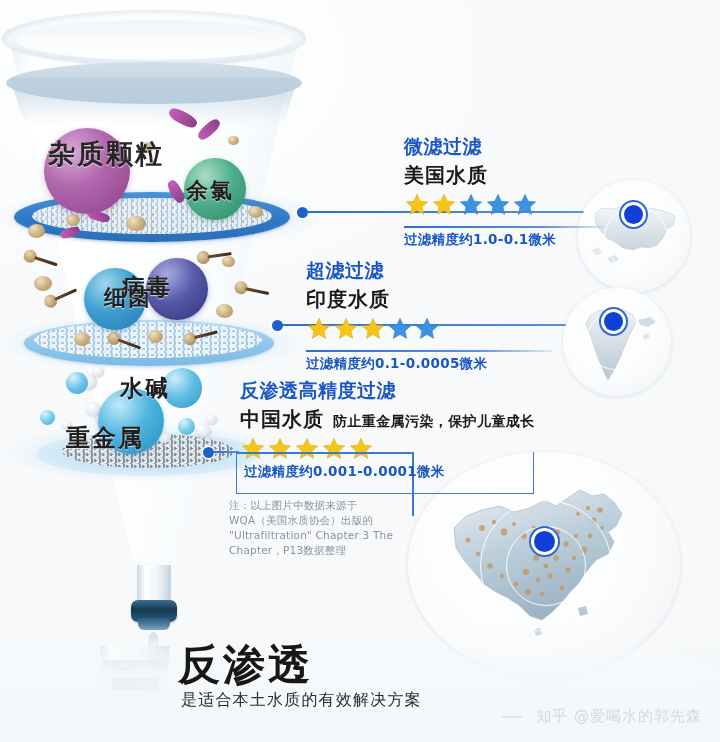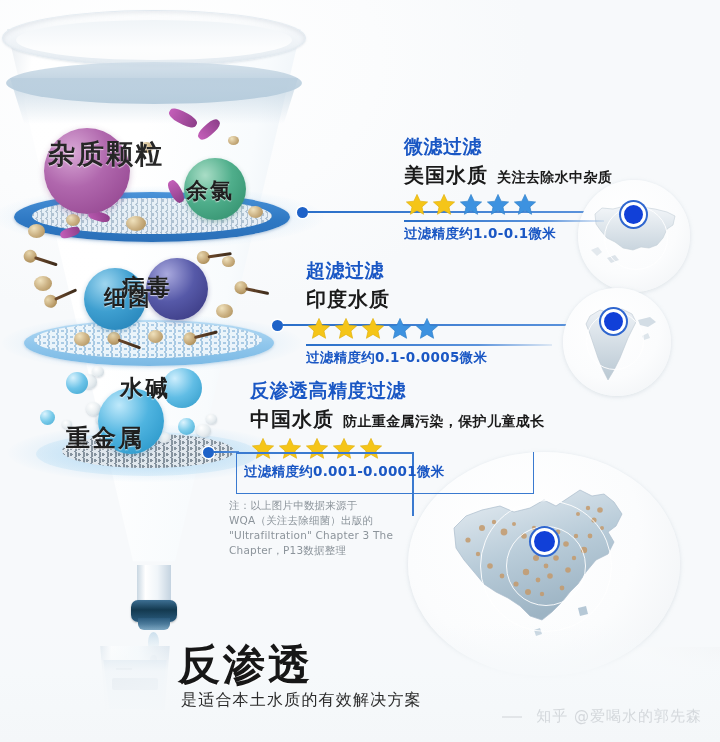--- a/index.html
+++ b/index.html
@@ -232,21 +232,21 @@
   .info-sub-row { display:flex; align-items:flex-end; gap:9px; white-space:nowrap; }
   .info-country {
     color:#1a1a1a; font-weight:bold; letter-spacing:1px;
   }
   .info-desc {
     color:#1a1a1a; font-weight:bold; letter-spacing:.4px;
   }
   .sup { font-size:9px; vertical-align:super; }
   .stars { display:flex; gap:1px; margin-top:3px; }
   .star { width:26px; height:26px; display:block; }
-  .accuracy-wrap { margin-top:2px; }
+  .accuracy-wrap { margin-top:8px; }
   .accuracy-rule {
     height:2px; background:linear-gradient(90deg,#2a6fc9 0%, #5b93dc 70%, rgba(150,185,225,.25) 100%);
   }
   .accuracy-text {
     color:#1a57c4; font-weight:bold; letter-spacing:.3px; padding-top:3px;
   }
 
   
   .ro-box {
     position:absolute; left:236px; top:452px; width:298px; height:42px;
@@ -498,21 +498,20 @@
   </svg>
   <div class="map-ring" style="left:480px; top:500px; width:132px; height:132px;"></div>
   <div class="map-ring" style="left:506px; top:526px; width:80px; height:80px;"></div>
   <div class="map-marker" style="left:534px; top:531px; width:21px; height:21px;"></div>
   <div class="ro-elbow-v"></div>
 
   <div class="info" style="left:404px; top:134px; width:300px;">
     <div class="info-title" style="font-size:19px;">微滤过滤</div>
     <div class="info-sub-row" style="margin-top:2px;">
       <span class="info-country" style="font-size:20px;">美国水质</span>
-      <span class="info-desc" style="font-size:14px; padding-bottom:2px;">关注去除水中杂质</span>
     </div>
     <div class="stars">
       <svg class="star" viewBox="0 0 24 24">
           <path fill="#f5c518" stroke="#e0ae08" stroke-width=".6" d="M12 2.2l2.9 6.3 6.9.7-5.2 4.6 1.5 6.8L12 17l-6.1 3.6 1.5-6.8L2.2 9.2l6.9-.7z"></path>
         </svg>
       <svg class="star" viewBox="0 0 24 24">
           <path fill="#f5c518" stroke="#e0ae08" stroke-width=".6" d="M12 2.2l2.9 6.3 6.9.7-5.2 4.6 1.5 6.8L12 17l-6.1 3.6 1.5-6.8L2.2 9.2l6.9-.7z"></path>
         </svg>
       <svg class="star" viewBox="0 0 24 24">
           <path fill="#3d92e0" stroke="#2f7ec8" stroke-width=".6" d="M12 2.2l2.9 6.3 6.9.7-5.2 4.6 1.5 6.8L12 17l-6.1 3.6 1.5-6.8L2.2 9.2l6.9-.7z"></path>
@@ -551,21 +550,21 @@
       <svg class="star" viewBox="0 0 24 24">
           <path fill="#3d92e0" stroke="#2f7ec8" stroke-width=".6" d="M12 2.2l2.9 6.3 6.9.7-5.2 4.6 1.5 6.8L12 17l-6.1 3.6 1.5-6.8L2.2 9.2l6.9-.7z"></path>
         </svg>
     </div>
     <div class="accuracy-wrap">
       <div class="accuracy-rule" style="width:246px;"></div>
       <div class="accuracy-text" style="font-size:13.5px;">过滤精度约0.1-0.0005微米</div>
     </div>
   </div>
 
-  <div class="info" style="left:250px; top:378px; width:340px;">
+  <div class="info" style="left:240px; top:378px; width:340px;">
     <div class="info-title" style="font-size:19px;">反渗透高精度过滤</div>
     <div class="info-sub-row" style="margin-top:2px;">
       <span class="info-country" style="font-size:20px;font-family:Liberation Serif, serif;">中国水质</span>
       <span class="info-desc" style="font-size:14px; padding-bottom:2px;">防止重金属污染，保护儿童成长</span>
     </div>
     <div class="stars">
       <svg class="star" viewBox="0 0 24 24">
           <path fill="#f5c518" stroke="#e0ae08" stroke-width=".6" d="M12 2.2l2.9 6.3 6.9.7-5.2 4.6 1.5 6.8L12 17l-6.1 3.6 1.5-6.8L2.2 9.2l6.9-.7z"></path>
         </svg>
       <svg class="star" viewBox="0 0 24 24">
@@ -581,21 +580,21 @@
           <path fill="#f5c518" stroke="#e0ae08" stroke-width=".6" d="M12 2.2l2.9 6.3 6.9.7-5.2 4.6 1.5 6.8L12 17l-6.1 3.6 1.5-6.8L2.2 9.2l6.9-.7z"></path>
         </svg>
     </div>
   </div>
   <div class="ro-box-topleft"></div>
   <div class="ro-box"></div>
   <div class="accuracy-text" style="position:absolute;left:244px;top:460px;font-size:13.5px;">过滤精度约0.001-0.0001微米</div>
 
   <div class="footnote">
     <div>注：以上图片中数据来源于</div>
-    <div>WQA（关注去除细菌）出版的</div>
+    <div>WQA（美国水质协会）出版的</div>
     <div>"Ultrafiltration" Chapter 3 The</div>
     <div>Chapter，P13数据整理</div>
   </div>
 
   <div class="brand-band"></div>
   <div class="brand-title">反渗透</div>
   <div class="brand-sub">是适合本土水质的有效解决方案</div>
   <div class="wm-sep"></div>
   <div class="watermark">知乎 @爱喝水的郭先森</div>
 </div>

